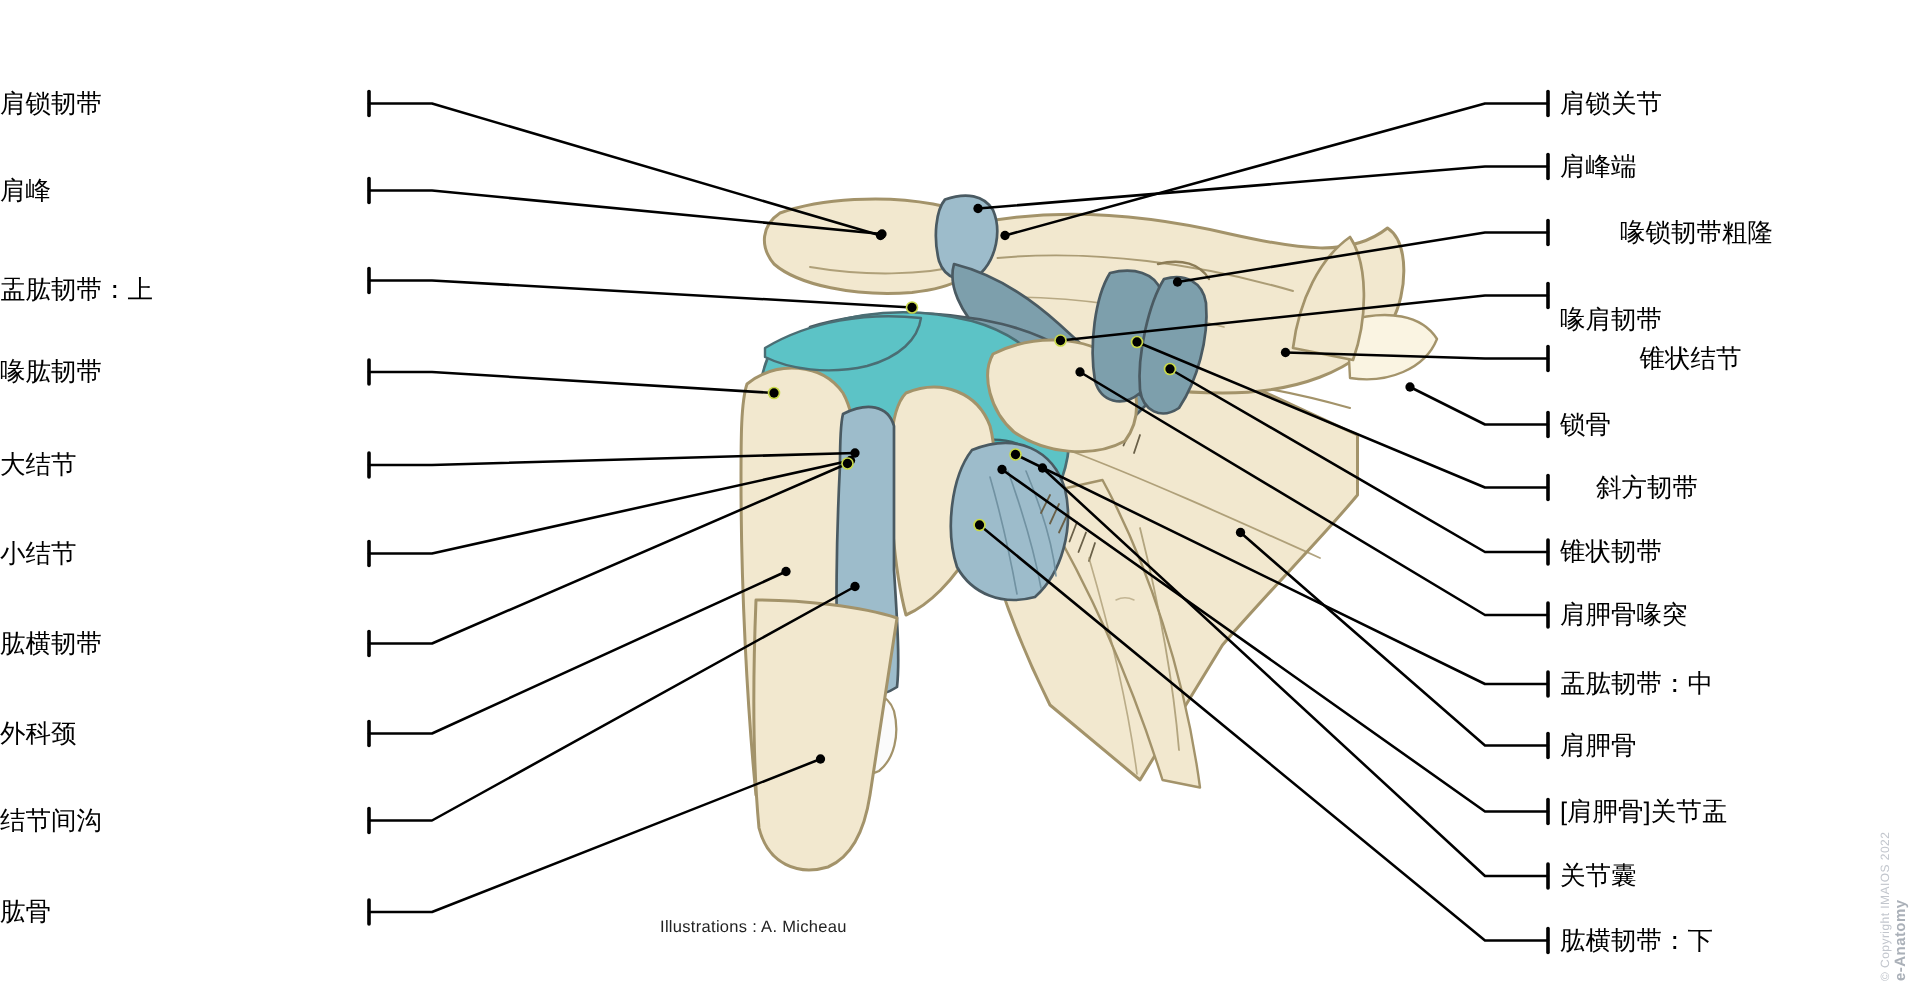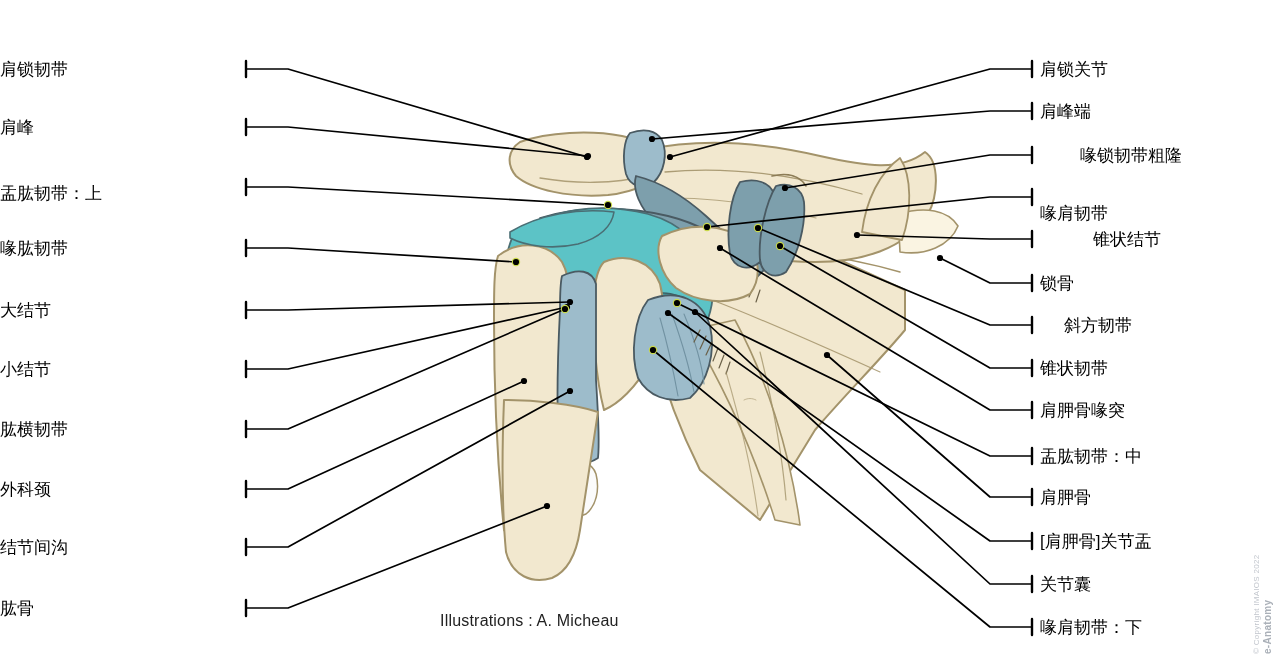--- a/index.html
+++ b/index.html
@@ -37,21 +37,21 @@
   .lbl-left {
     text-align: left;
     transform: translateY(-50%);
   }
   .lbl-right {
     text-align: left;
     transform: translateY(-50%);
   }
   #credit {
     position: absolute;
-    font-size: 16px;
+    font-size: 11px;
     color: #222222;
     white-space: nowrap;
     letter-spacing: 0.2px;
   }
   #copyright {
     position: absolute;
     right: 2px;
     bottom: 6px;
     width: 22px;
     height: 130px;
@@ -380,21 +380,21 @@
       <div class="lbl lbl-right" style="left: 1040px; top: 197px; margin-top: 16px;">喙肩韧带</div>
       <div class="lbl lbl-right" style="left: 1093px; top: 239px;">锥状结节</div>
       <div class="lbl lbl-right" style="left: 1040px; top: 283px;">锁骨</div>
       <div class="lbl lbl-right" style="left: 1064px; top: 325px;">斜方韧带</div>
       <div class="lbl lbl-right" style="left: 1040px; top: 368px;">锥状韧带</div>
       <div class="lbl lbl-right" style="left: 1040px; top: 410px;">肩胛骨喙突</div>
       <div class="lbl lbl-right" style="left: 1040px; top: 456px;">盂肱韧带：中</div>
       <div class="lbl lbl-right" style="left: 1040px; top: 497px; text-align: center;">肩胛骨</div>
       <div class="lbl lbl-right" style="left: 1040px; top: 541px;">[肩胛骨]关节盂</div>
       <div class="lbl lbl-right" style="left: 1040px; top: 584px;">关节囊</div>
-      <div class="lbl lbl-right" style="left: 1040px; top: 627px;">喙肩韧带：下</div>
+      <div class="lbl lbl-right" style="left: 1040px; top: 627px;">肱横韧带：下</div>
     </div>
 
   <div id="credit" style="left: 440px; top: 612px;">Illustrations : A. Micheau</div>
 
   <div id="copyright">
     <span class="cp-brand">e-Anatomy</span>
     <span class="cp-note">© Copyright IMAIOS 2022</span>
   </div>
 
 </div>

